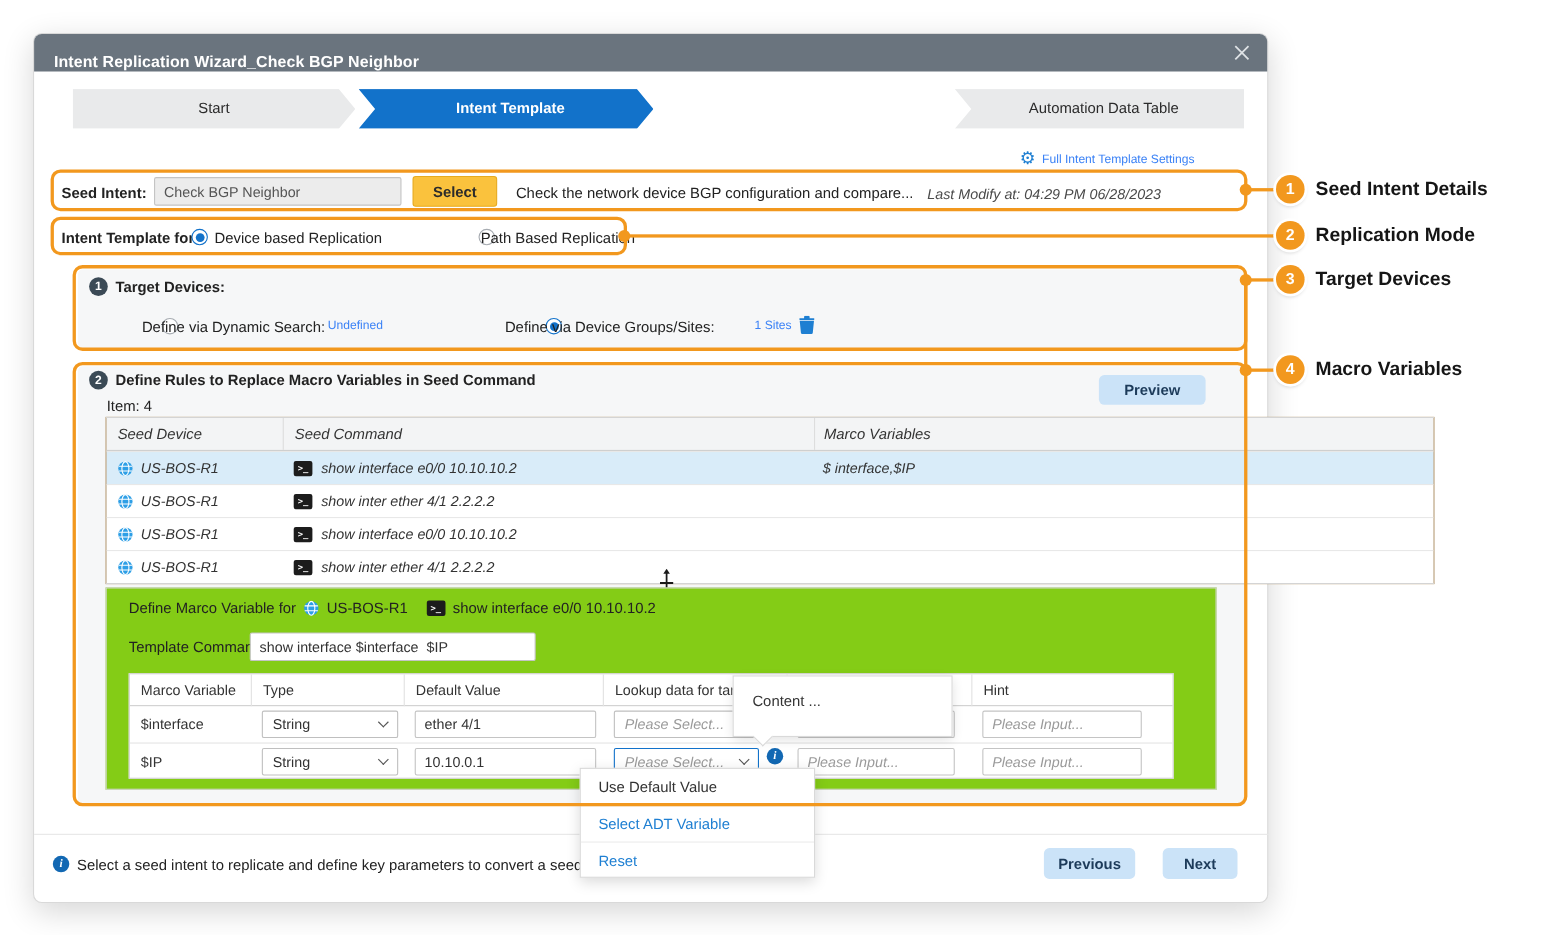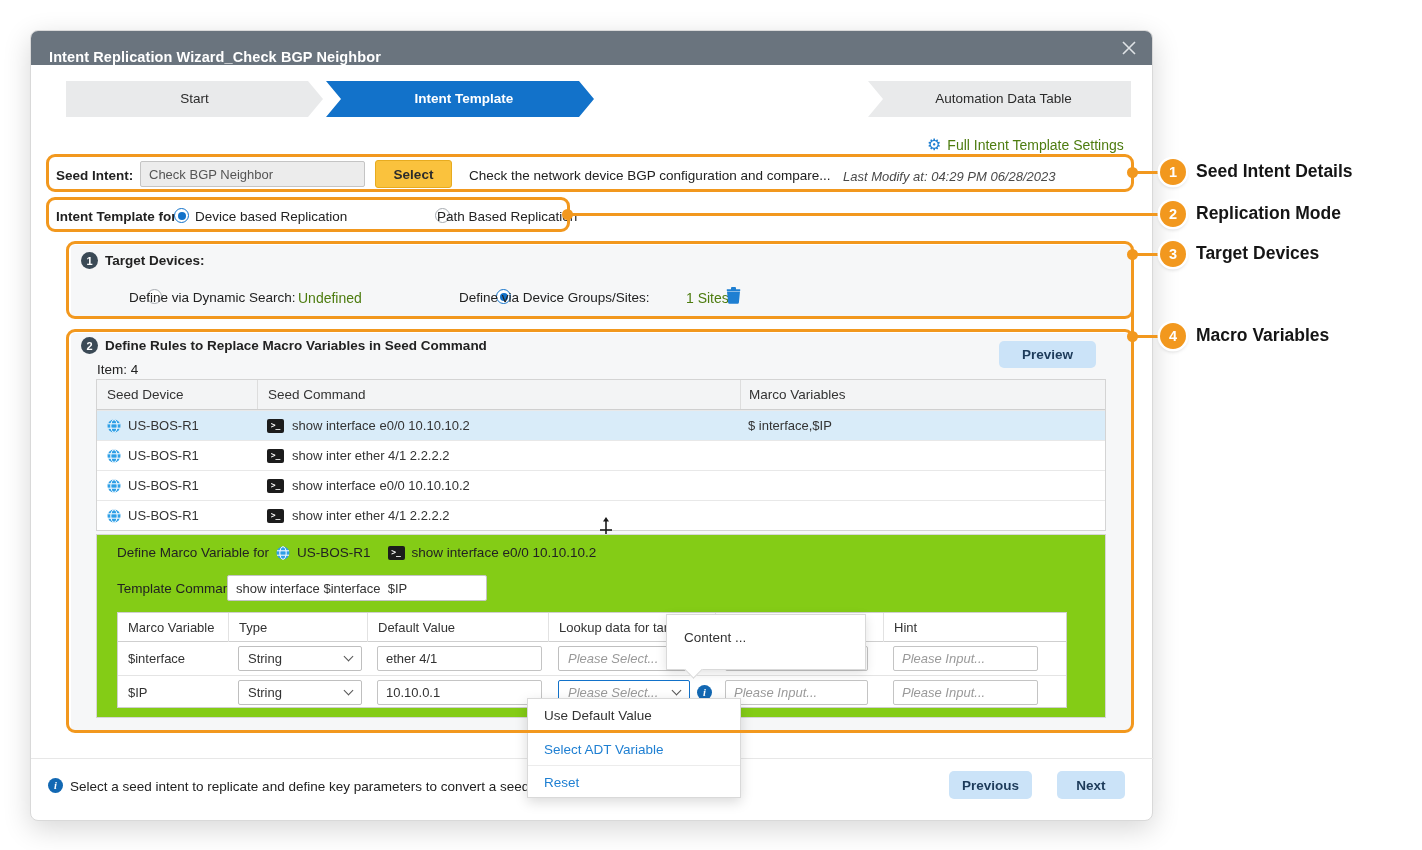--- a/index.html
+++ b/index.html
@@ -20,21 +20,21 @@
   .step { position:absolute; top:0; height:36px; background:#e9eaeb; color:#2b2b2b; font-size:13.5px;
           line-height:36px; text-align:center; }
   .step.first  { clip-path:polygon(0 0, calc(100% - 15px) 0, 100% 50%, calc(100% - 15px) 100%, 0 100%); }
   .step.mid    { clip-path:polygon(0 0, calc(100% - 15px) 0, 100% 50%, calc(100% - 15px) 100%, 0 100%, 15px 50%); padding-left:8px; }
   .step.last   { clip-path:polygon(0 0, 100% 0, 100% 100%, 0 100%, 15px 50%); padding-left:8px; }
   .step.active { background:#1272ca; color:#fff; font-weight:600; }
 
   
   .lbl  { font-size:13.5px; color:#222; }
   .bold { font-weight:700; }
-  .link { color:#4d7c0f; font-size:14px; cursor:pointer; }
+  .link { color:#3b82f6; font-size:11px; cursor:pointer; }
   .italic { font-style:italic; color:#4a4a4a; font-size:13px; }
 
   
   .inp { border:1px solid #c4c4c4; border-radius:2px; background:#fff; font-size:13px; color:#333;
          padding:0 8px; font-family:"Liberation Sans",sans-serif; height:26px; }
   .inp::placeholder { font-style:italic; color:#9a9a9a; }
   .inp.disabled { background:#ececec; color:#555; }
   .btn-yellow { background:#fac23d; border:1px solid #e7ab1f; border-radius:3px; color:#2b2b2b;
                 font-size:13.5px; font-weight:700; cursor:pointer; }
   .btn-blue { background:#cbe3f8; border:none; border-radius:5px; color:#1d3b5a; font-size:13.5px;
@@ -59,40 +59,40 @@
   .term-icon::before { content:">_"; font-size:8px; font-weight:700; font-family:"DejaVu Sans Mono",monospace; letter-spacing:0; }
 
   .info-icon { width:15px; height:15px; border-radius:50%; background:#1268b3; color:#fff; display:inline-flex;
                align-items:center; justify-content:center; font-size:10.5px; font-weight:700; font-family:"Liberation Serif",serif; font-style:italic; flex:0 0 auto; }
   .info-icon::before { content:"i"; }
 
   
   .gray-sec { position:absolute; background:#f6f7f8; border-radius:4px; }
 
   
-  .otable { position:absolute; left:95px; top:378px; width:1010px; background:#a16207; border:1px solid #d4d4d4; }
+  .otable { position:absolute; left:95px; top:378px; width:1208px; background:#a16207; border:1px solid #d4d4d4;font-style:italic; }
   .orow { display:flex; height:30px; align-items:center; font-size:13px; color:#333; border-top:1px solid #e8e8e8; background:#fff; }
   .orow.head { background:#f3f4f5; border-top:none; border-bottom:1px solid #cfcfcf; color:#333; font-size:13.5px; }
   .orow.selrow { background:#d9ecf9; }
   .oc1 { width:160px; padding-left:10px; display:flex; align-items:center; gap:7px; }
   .oc2 { width:483px; display:flex; align-items:center; gap:8px; padding-left:10px; }
   .oc3 { flex:1; padding-left:8px; }
   .orow.head .oc2 { border-left:1px solid #ddd; height:100%; align-items:center; }
   .orow.head .oc3 { border-left:1px solid #ddd; height:100%; display:flex; align-items:center; }
 
   .detail-panel { position:absolute; left:95px; top:533px; width:1010px; height:184px; background:#84cc16; border:1px solid #d6d6d6; }
 
   .itable { position:absolute; left:20px; top:77px; width:950px; height:96px; border:1px solid #cfcfcf; background:#fff; }
   .igrid { display:grid; grid-template-columns:110px 139px 181px 167px 168px 185px; align-items:center; }
   .ihead { height:29px; font-size:13px; color:#333; border-bottom:1px solid #cfcfcf; }
   .ihead > div { padding-left:10px; height:29px; line-height:29px; border-left:1px solid #e2e2e2; overflow:hidden; white-space:nowrap; }
   .ihead > div:first-child { border-left:none; }
   .irow { height:33px; font-size:13px; color:#333; }
   .irow + .irow { border-top:1px solid #e4e4e4; }
-  .irow > div { padding-left:10px; display:flex; align-items:center; gap:8px; }
+  .irow > div { padding-left:10px; display:flex; gap:8px; }
 
   
   .tooltip { position:absolute; left:666px; top:614px; width:200px; height:56px; background:#fff; border:1px solid #d9d9d9;
              box-shadow:0 3px 10px rgba(0,0,0,.12); z-index:45; font-size:13.5px; color:#333; padding:15px 0 0 17px; }
   .tooltip::after { content:""; position:absolute; left:20px; bottom:-7px; width:12px; height:12px; background:#fff;
                     border-right:1px solid #d9d9d9; border-bottom:1px solid #d9d9d9; transform:rotate(45deg); }
   .dropdown { position:absolute; left:527px; top:698px; width:214px; height:100px; background:#fff; border:1px solid #d9d9d9;
               box-shadow:0 4px 12px rgba(0,0,0,.15); z-index:40; }
   .dropdown .item { height:33px; line-height:33px; padding-left:16px; font-size:13.5px; color:#333; cursor:pointer; }
   .dropdown .item + .item { border-top:1px solid #ececec; }

